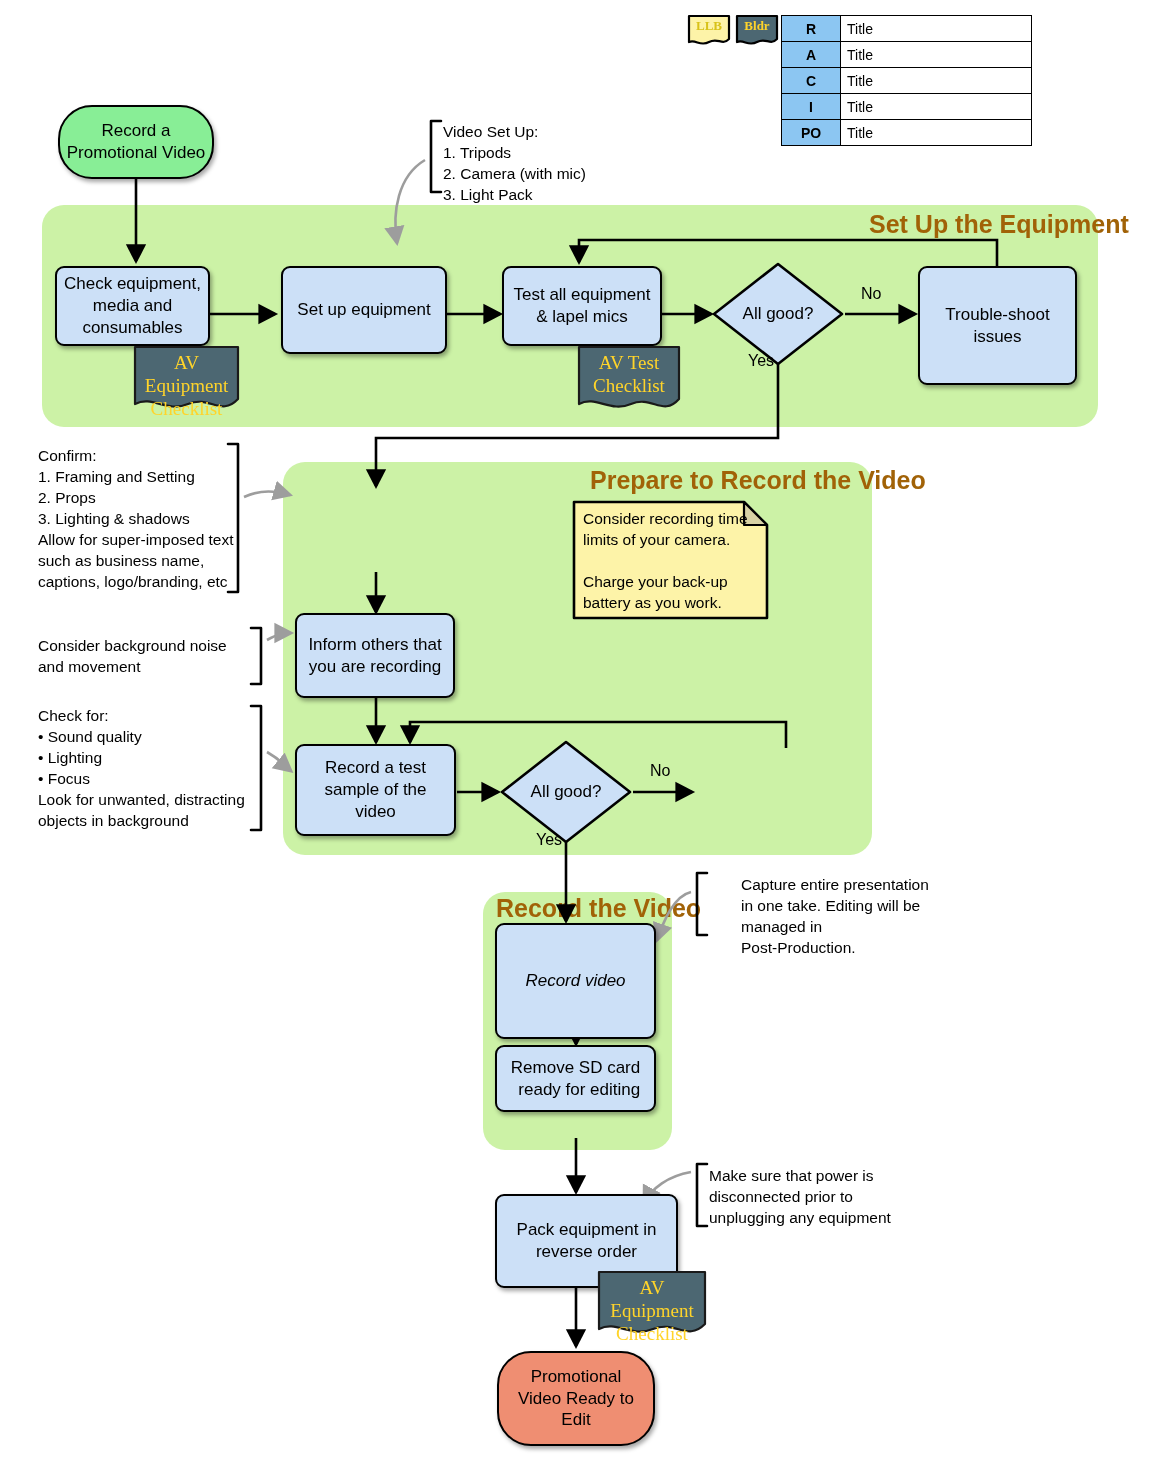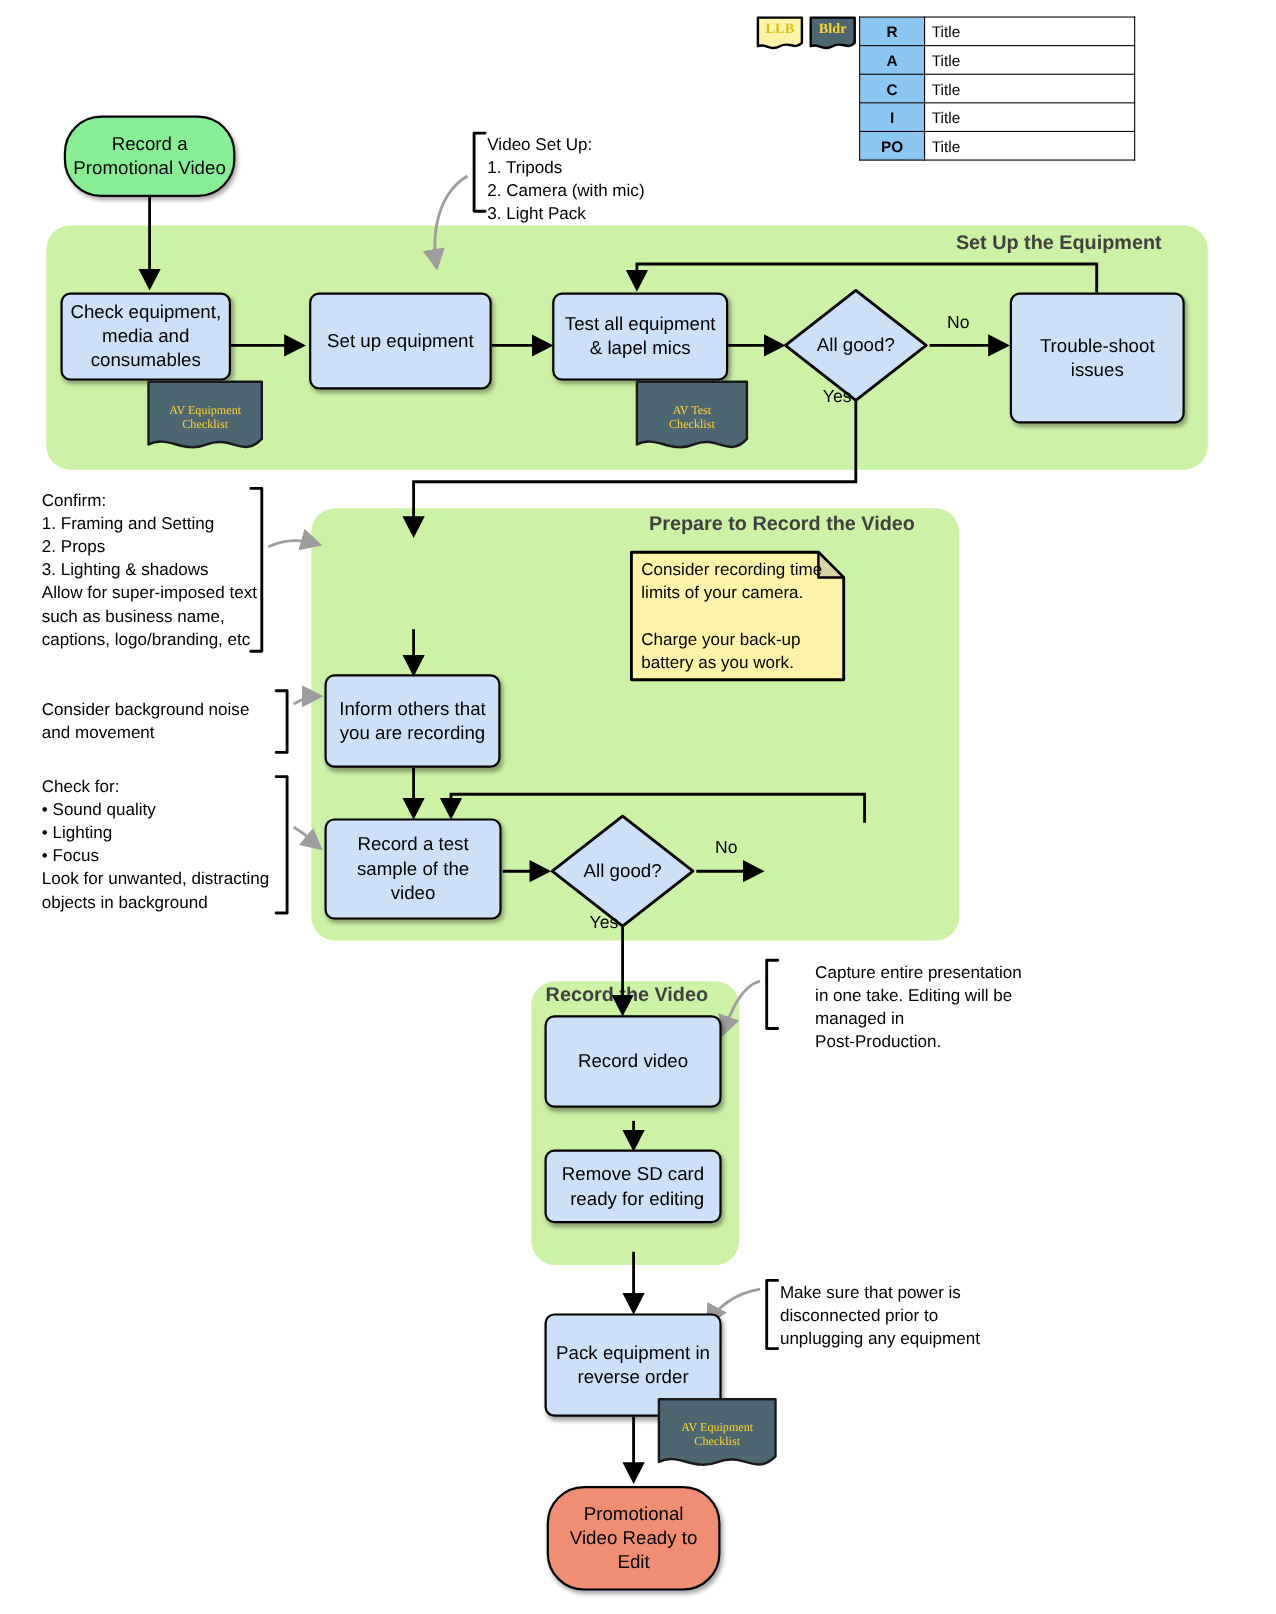--- a/index.html
+++ b/index.html
@@ -17,22 +17,22 @@
   
   .lane{
     position:absolute;
     background:#ccf2a6;
     border-radius:22px;
     box-sizing:border-box;
   }
   .lane-title{
     position:absolute;
     font-weight:bold;
-    font-size:18px;
-    color:#404040;
+    font-size:25px;
+    color:#a16207;
     white-space:nowrap;
   }
   
   .node{
     position:absolute;
     box-sizing:border-box;
     background:#cce0f7;
     border:2.3px solid #000;
     border-radius:9px;
     display:flex;
@@ -79,23 +79,23 @@
   }
   
   .banner{
     position:absolute;
     font-family:Liberation Serif, serif;
   }
   .banner svg{display:block;overflow:visible;}
   .banner .btext{
     position:absolute;
     left:0;right:0;
-    top:22px;
+    top:7px;
     text-align:center;
-    font-size:11px;
+    font-size:19px;
     line-height:1.2;
     color:#ffd42a;
     pointer-events:none;
   }
   .banner.mini .btext{
     top:5px;
     font-size:13px;
     font-weight:bold;
   }
   .banner.mini.yellow .btext{color:#d8c21a;}
@@ -310,30 +310,30 @@
 you are recording</span>
   </div>
 
   <div class="node" style="left:295px;top:744px;width:161px;height:92px;">
     <span style="white-space:pre-line;">Record a test
 sample of the
 video</span>
   </div>
 
 
-  <div class="node" style="left:495px;top:923px;width:161px;height:84px;">
+  <div class="node" style="left:495px;top:923px;width:161px;height:116px;font-style:italic;">
     <span style="white-space:pre-line;">Record video</span>
   </div>
 
   <div class="node" style="left:495px;top:1045px;width:161px;height:67px;text-align:right;">
     <span style="white-space:pre-line;">Remove SD card
 ready for editing</span>
   </div>
 
-  <div class="node" style="left:495px;top:1194px;width:161px;height:94px;">
+  <div class="node" style="left:495px;top:1194px;width:183px;height:94px;">
     <span style="white-space:pre-line;">Pack equipment in
 reverse order</span>
   </div>
 
   <div class="decision" style="left:711px;top:261px;width:134px;height:106px;">
     <svg width="134" height="106" viewBox="0 0 134 106" aria-hidden="true">
       <path d="M67,3 L131,53 L67,103 L3,53 Z" fill="#cce0f7" stroke="#000" stroke-width="2.6" stroke-linejoin="round"></path>
     </svg>
     <div class="dlabel">All good?</div>
   </div>

